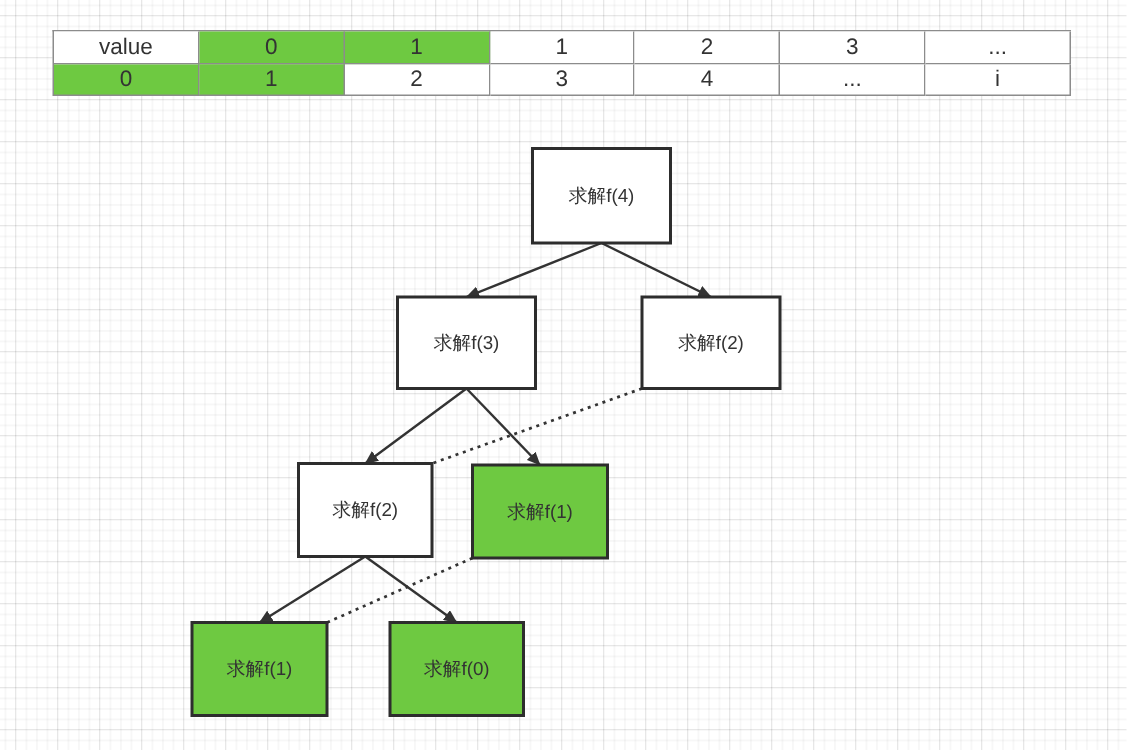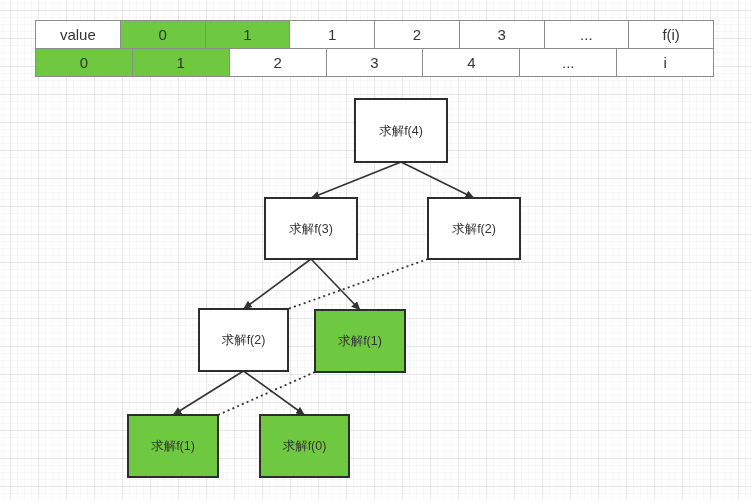--- a/index.html
+++ b/index.html
@@ -16,21 +16,21 @@
       linear-gradient(to right, rgba(0,0,0,0.03) 1px, transparent 1px),
       linear-gradient(to bottom, rgba(0,0,0,0.03) 1px, transparent 1px);
     background-size:28px 28px,28px 28px,7px 7px,7px 7px;
     background-position:10px 10px,10px 10px,3px 3px,3px 3px;
   }
 
   
   #fib-table{
     position:absolute;
     left:35px;top:20px;
-    width:679px;height:57px;
+    width:679px;height:44px;
     display:flex;flex-direction:column;
     border-top:1px solid #8c8c8c;
     border-left:1px solid #8c8c8c;
     background:#ffffff;
     box-sizing:border-box;
     font-size:15px;color:#333333;
   }
   .trow{flex:1;display:flex;}
   .tcell{
     flex:1;
@@ -110,21 +110,20 @@
 
   <div id="fib-table">
       <div class="trow">
         <div class="tcell">value</div>
         <div class="tcell" style="background: rgb(110, 201, 65);">0</div>
         <div class="tcell" style="background: rgb(110, 201, 65);">1</div>
         <div class="tcell">1</div>
         <div class="tcell">2</div>
         <div class="tcell">3</div>
         <div class="tcell">...</div>
-        <div class="tcell">f(i)</div>
       </div>
       <div class="trow">
         <div class="tcell" style="background: rgb(110, 201, 65);">0</div>
         <div class="tcell" style="background: rgb(110, 201, 65);">1</div>
         <div class="tcell">2</div>
         <div class="tcell">3</div>
         <div class="tcell">4</div>
         <div class="tcell">...</div>
         <div class="tcell">i</div>
       </div>

